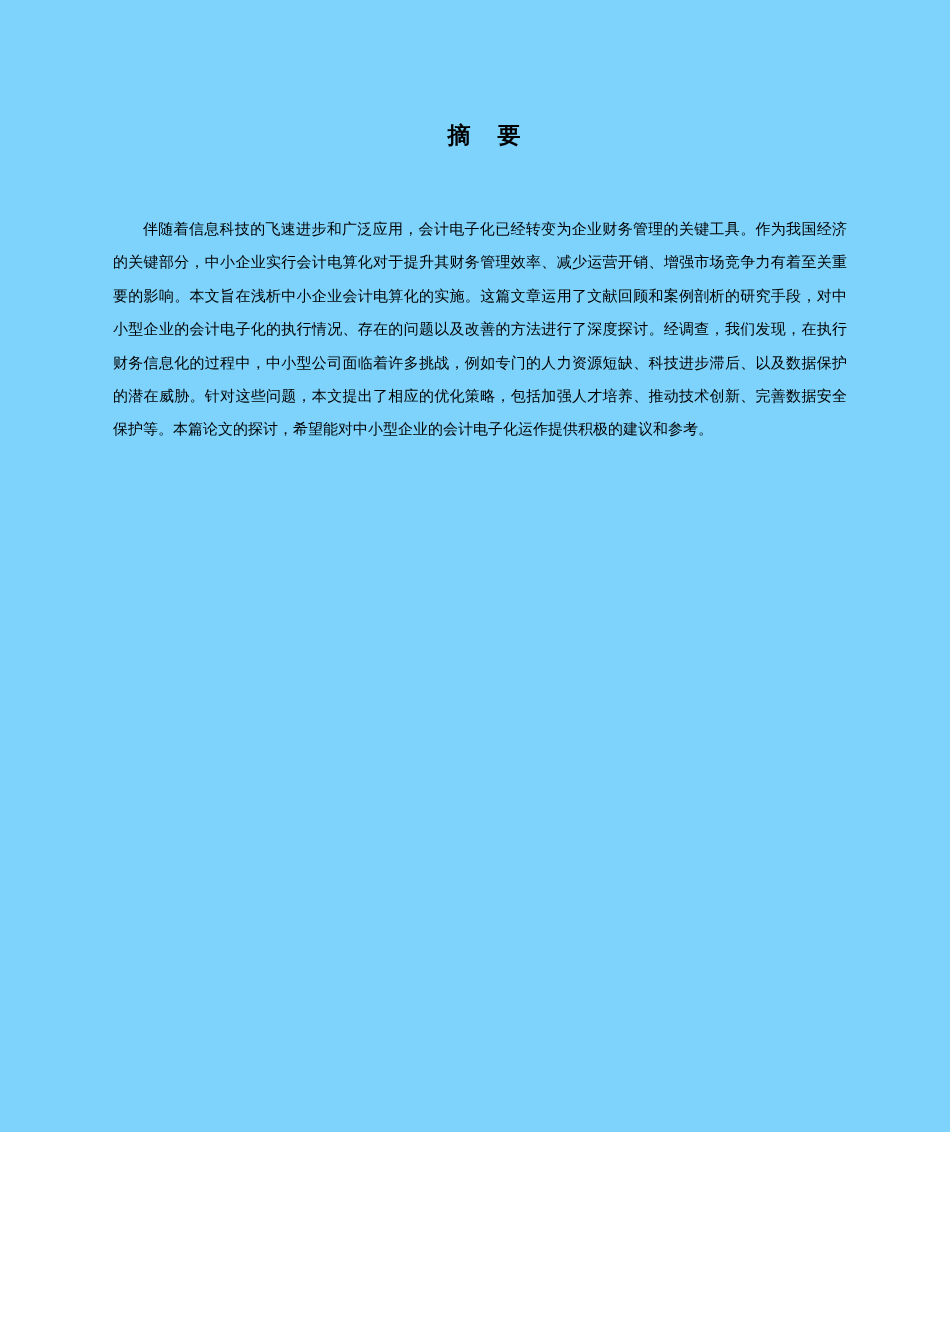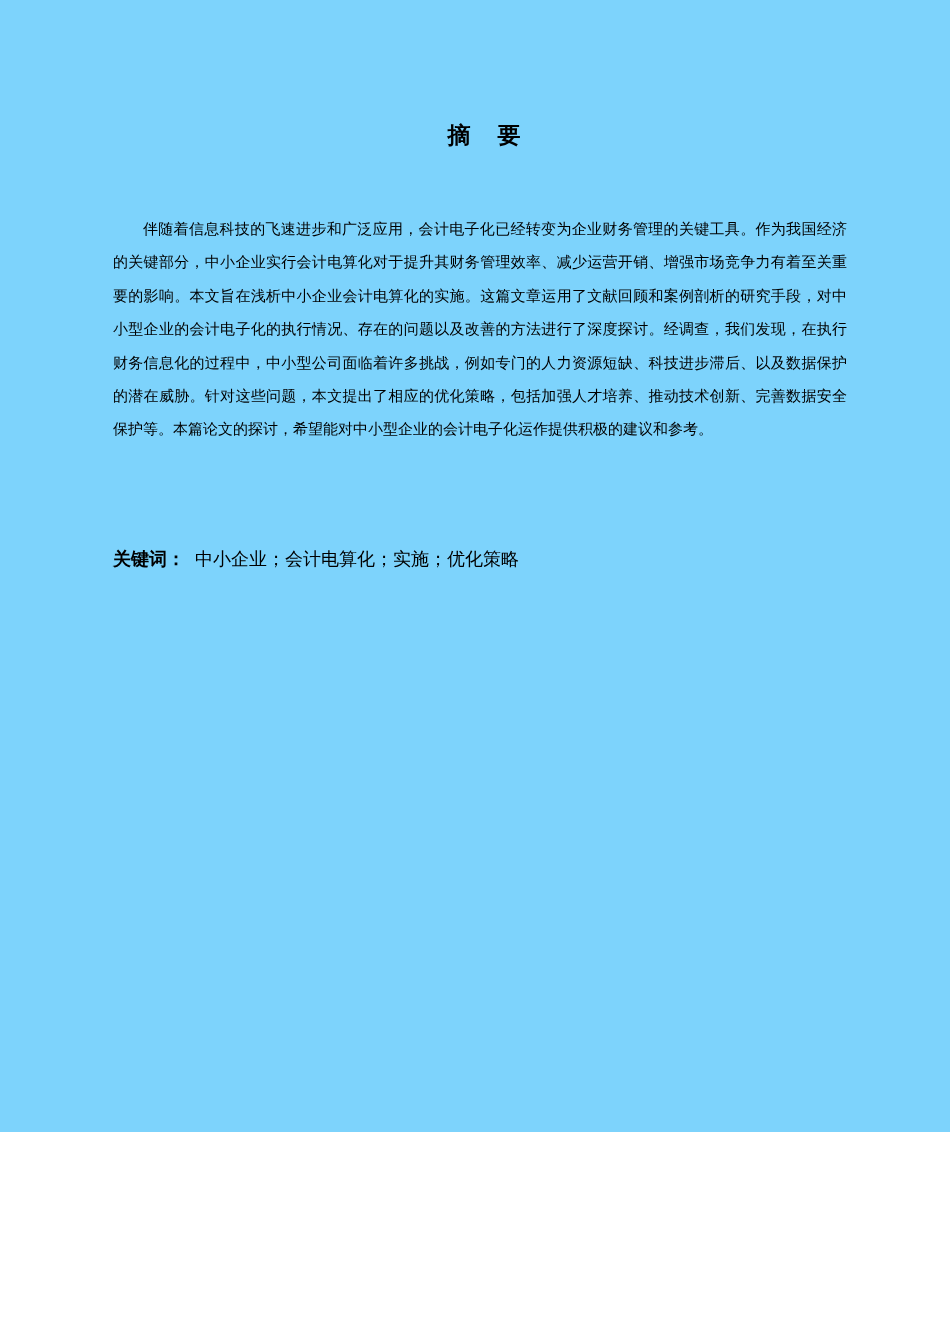--- a/index.html
+++ b/index.html
@@ -68,19 +68,16 @@
 </style>
 </head>
 <body>
 
 <div class="page">
 
   <h1 class="doc-title">摘　要</h1>
 
   <p class="abstract-body">伴随着信息科技的飞速进步和广泛应用，会计电子化已经转变为企业财务管理的关键工具。作为我国经济的关键部分，中小企业实行会计电算化对于提升其财务管理效率、减少运营开销、增强市场竞争力有着至关重要的影响。本文旨在浅析中小企业会计电算化的实施。这篇文章运用了文献回顾和案例剖析的研究手段，对中小型企业的会计电子化的执行情况、存在的问题以及改善的方法进行了深度探讨。经调查，我们发现，在执行财务信息化的过程中，中小型公司面临着许多挑战，例如专门的人力资源短缺、科技进步滞后、以及数据保护的潜在威胁。针对这些问题，本文提出了相应的优化策略，包括加强人才培养、推动技术创新、完善数据安全保护等。本篇论文的探讨，希望能对中小型企业的会计电子化运作提供积极的建议和参考。</p>
 
-  <div class="keywords-line">
-    <span class="keywords-label">关键词：</span><span class="keywords-text">中小企业；会计电算化；实施；优化策略</span>
-  </div>
 
   <div class="page-number">I</div>
 
 </div>
 
 </body></html>

